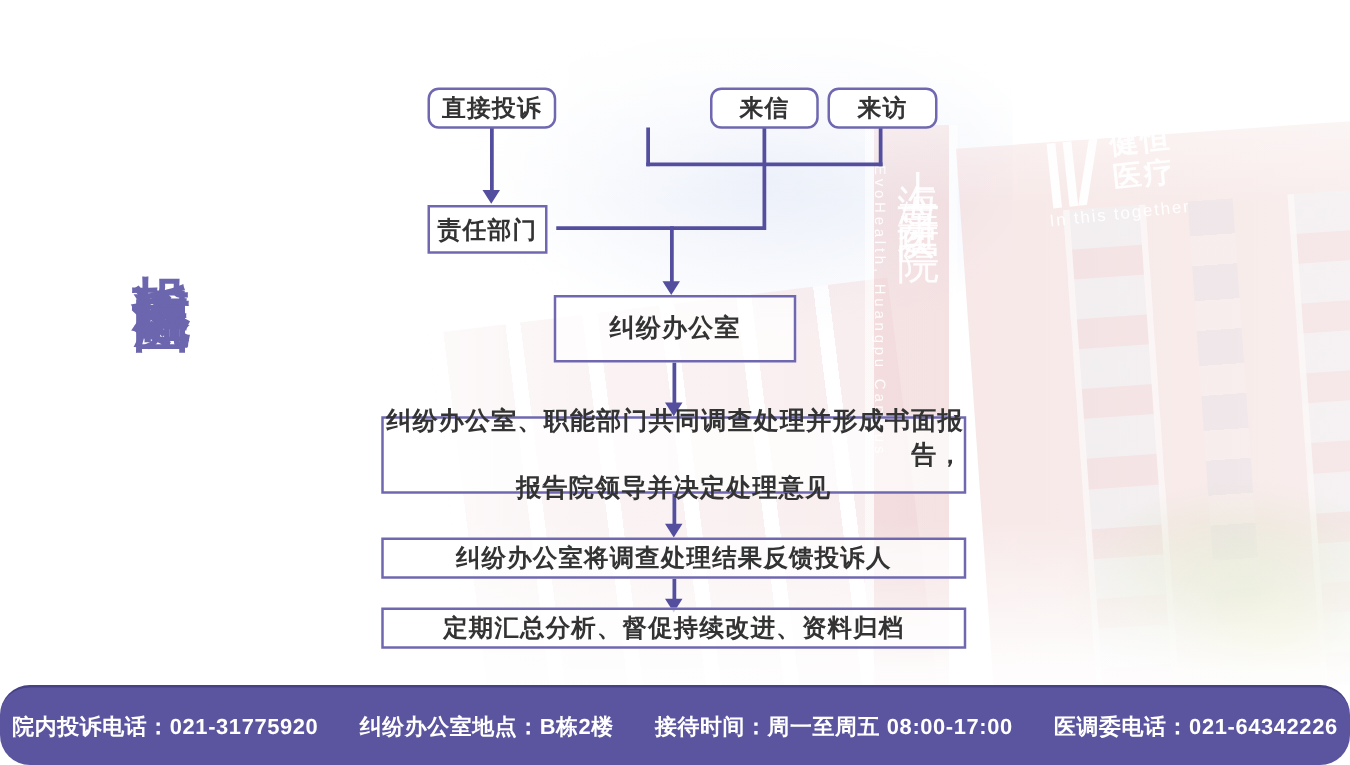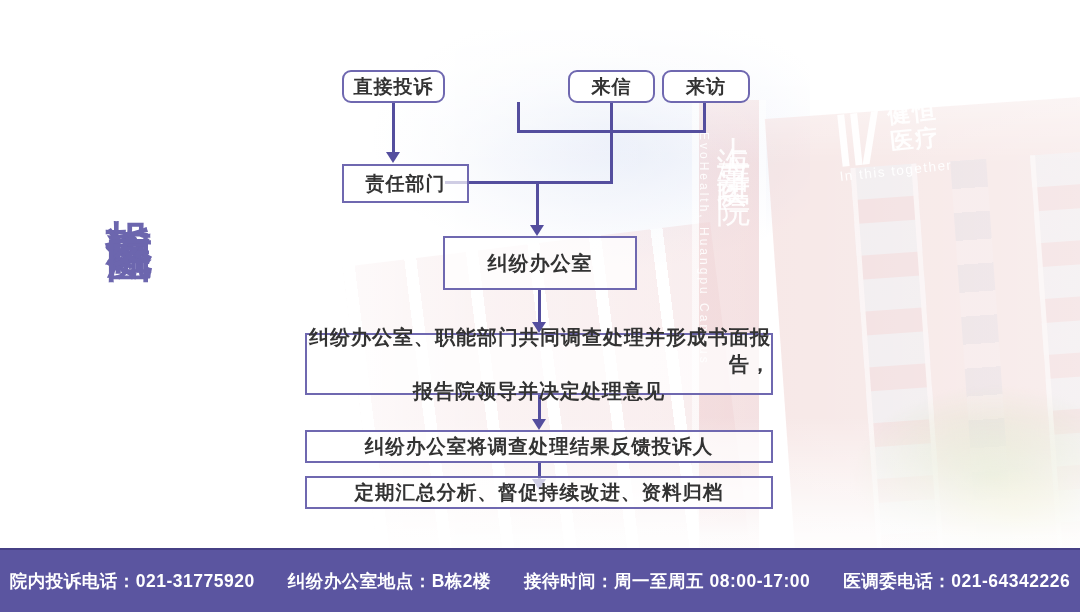--- a/index.html
+++ b/index.html
@@ -53,25 +53,25 @@
   
   .box { position:absolute; border:2px solid #6f68b0; background:rgba(255,255,255,0.72);
          color:#333; font-weight:bold; display:flex; flex-direction:column;
          align-items:center; justify-content:center; text-align:right; z-index:5;
          font-size:19px; letter-spacing:1px; }
   .rounded { border-radius:9px; background:rgba(255,255,255,0.94); }
   .src-direct { left:342px; top:70px; width:103px; height:33px; }
   .src-phone  { left:475px; top:70px; width:88px;  height:33px; }
   .src-letter { left:568px; top:70px; width:87px;  height:33px; }
   .src-visit  { left:662px; top:70px; width:88px;  height:33px; }
-  .box-duty   { left:342px; top:164px; width:127px; height:39px; }
+  .box-duty   { left:342px; top:164px; width:96px; height:39px; }
   .box-office { left:443px; top:236px; width:194px; height:54px; font-size:20px; line-height:26px;gap:40px; }
   .box-investigate { left:305px; top:333px; width:468px; height:62px; font-size:20px; line-height:27px; }
   .box-feedback    { left:305px; top:430px; width:468px; height:33px; font-size:19.5px; }
-  .box-archive     { left:305px; top:476px; width:468px; height:33px; font-size:19.5px; }
+  .box-archive     { left:305px; top:486px; width:468px; height:33px; font-size:19.5px; }
 
   .vline, .hline { position:absolute; background:#544e9e; z-index:4; }
   .vline { width:3px; } .hline { height:3px; }
   .arrow-down { position:absolute; width:0; height:0; z-index:4;
          border-left:7px solid transparent; border-right:7px solid transparent;
          border-top:11px solid #544e9e; }
   .l-direct { left:392px; top:102px; height:52px; }
   .a-direct { left:386px; top:152px; }
   .l-phone  { left:517px; top:102px; height:31px; }
   .l-letter { left:610px; top:102px; height:82px; }
@@ -83,21 +83,21 @@
   .l-invest { left:538px; top:290px; height:33px; }
   .a-invest { left:532px; top:322px; }
   .l-feed   { left:538px; top:395px; height:25px; }
   .a-feed   { left:532px; top:419px; }
   .l-arch   { left:538px; top:463px; height:17px; }
   .a-arch   { left:532px; top:479px; }
 
   
   .footer { position:absolute; left:0; top:548px; width:1080px; height:64px;
          background:#5b55a0; border-top:2px solid rgba(45,40,100,0.45);
-         display:flex; align-items:center; justify-content:center; gap:33px; z-index:7; }
+         display:flex; align-items:center; justify-content:center; gap:33px; z-index:7;border-radius:24px; }
   .footer span { color:#fff; font-weight:bold; font-size:17.5px; letter-spacing:0.5px; white-space:nowrap; }
 </style>
 </head>
 <body>
 
 <div class="canvas">
 
   <div class="photo">
     <div class="sky"></div>
     <div class="block-mid"></div>

